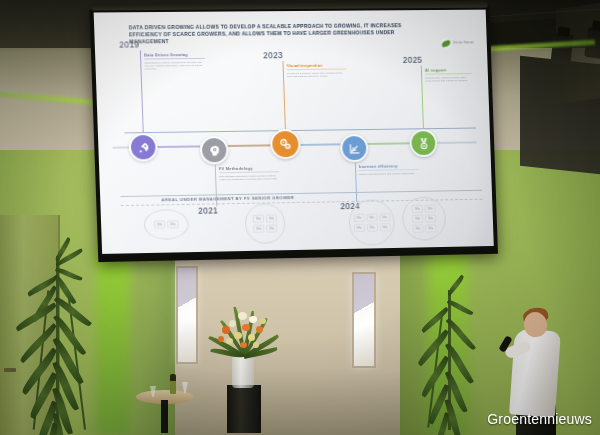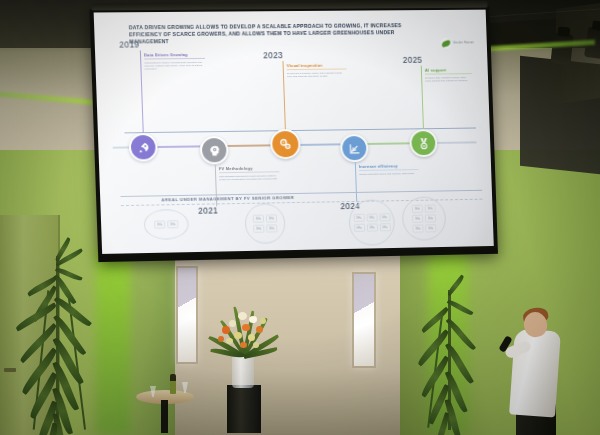--- a/index.html
+++ b/index.html
@@ -539,14 +539,15 @@
           </div>
 
         </div>
         <div class="screen-gloss"></div>
       </div>
       <div class="screen-bottom-bar"></div>
     </div>
   </div>
 
   <div class="vignette"></div>
+  <div class="watermark">Groentennieuws</div>
 
 </div>
 
 </body></html>

